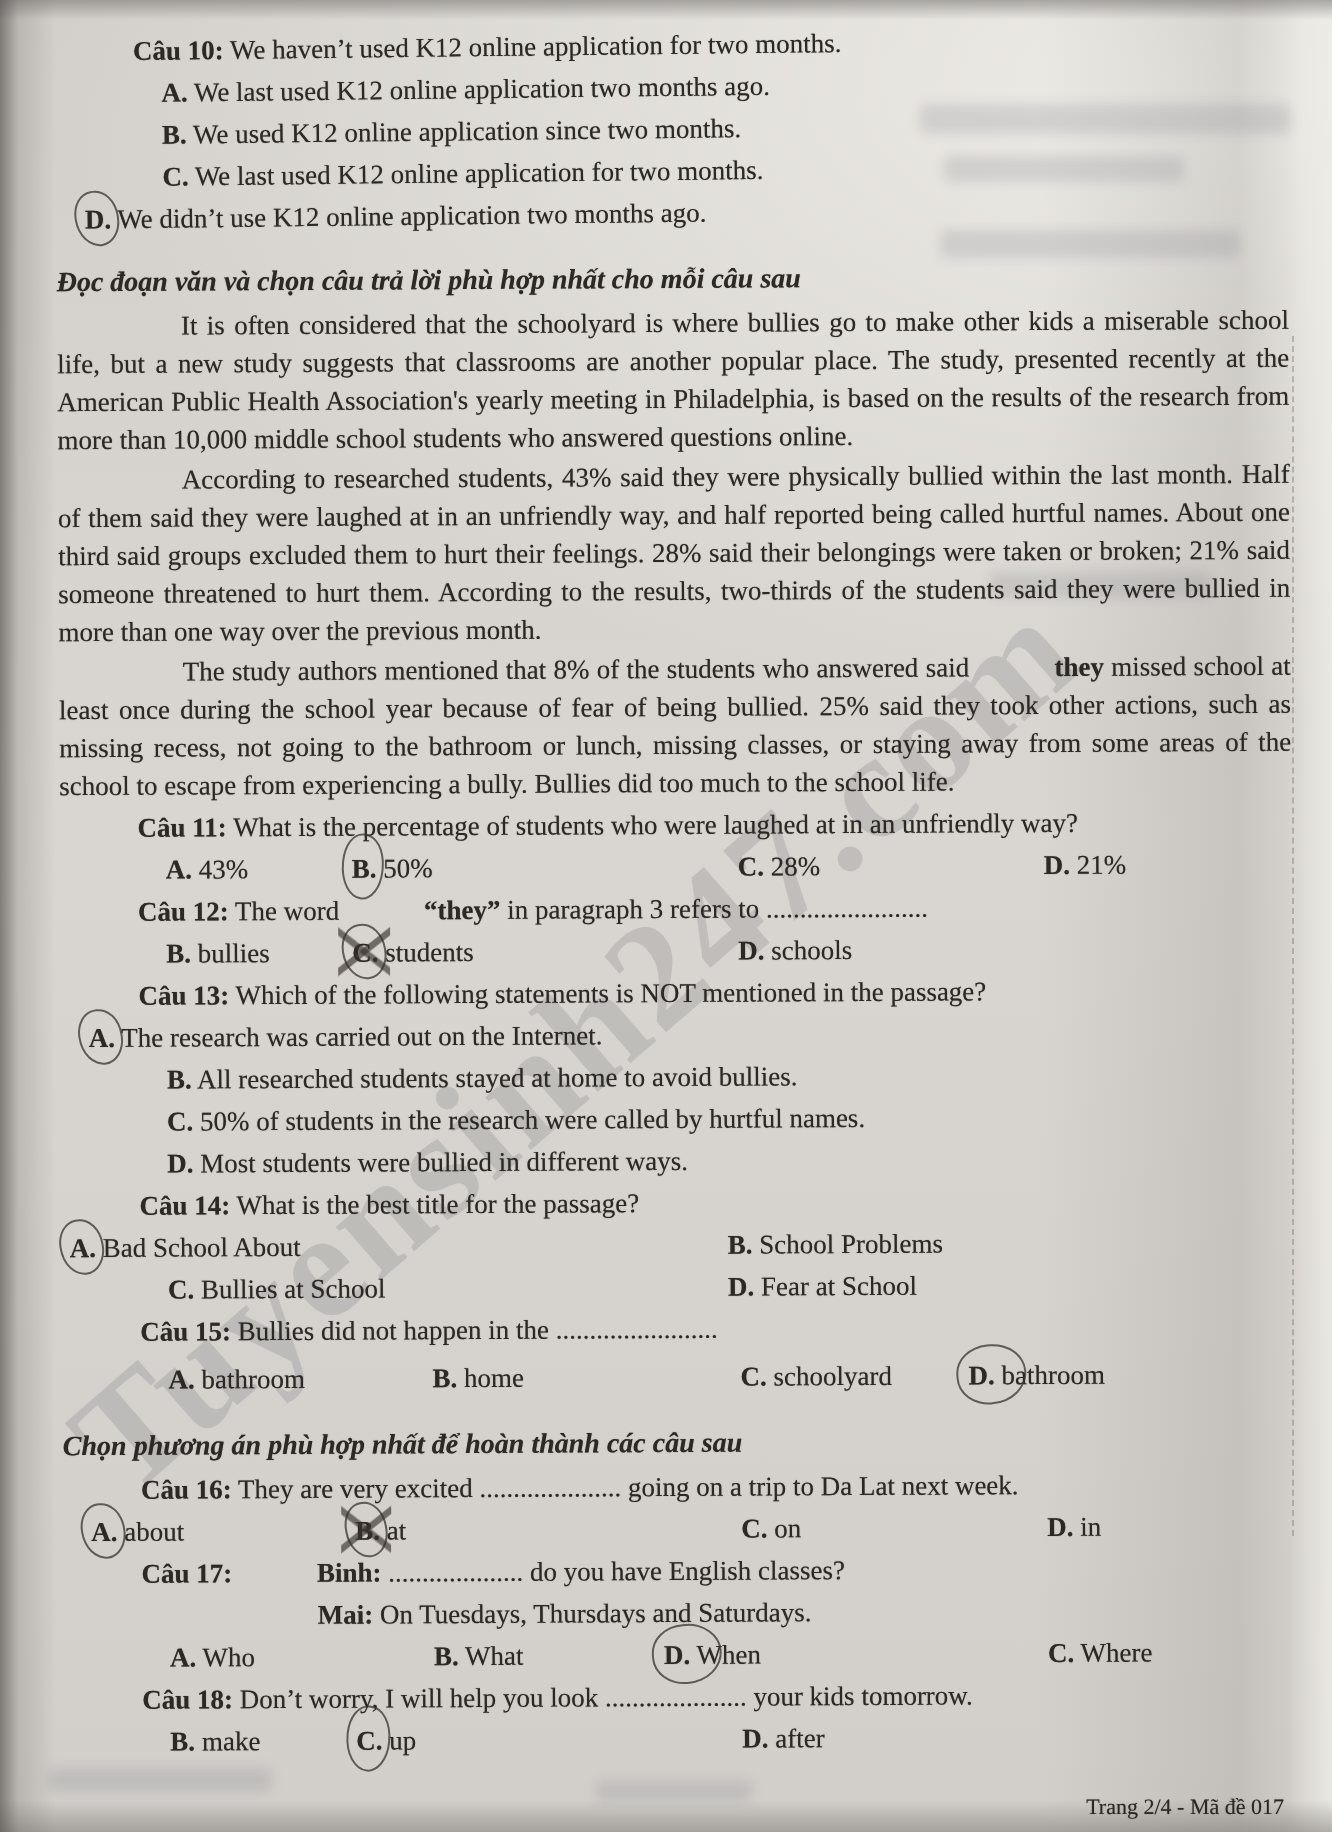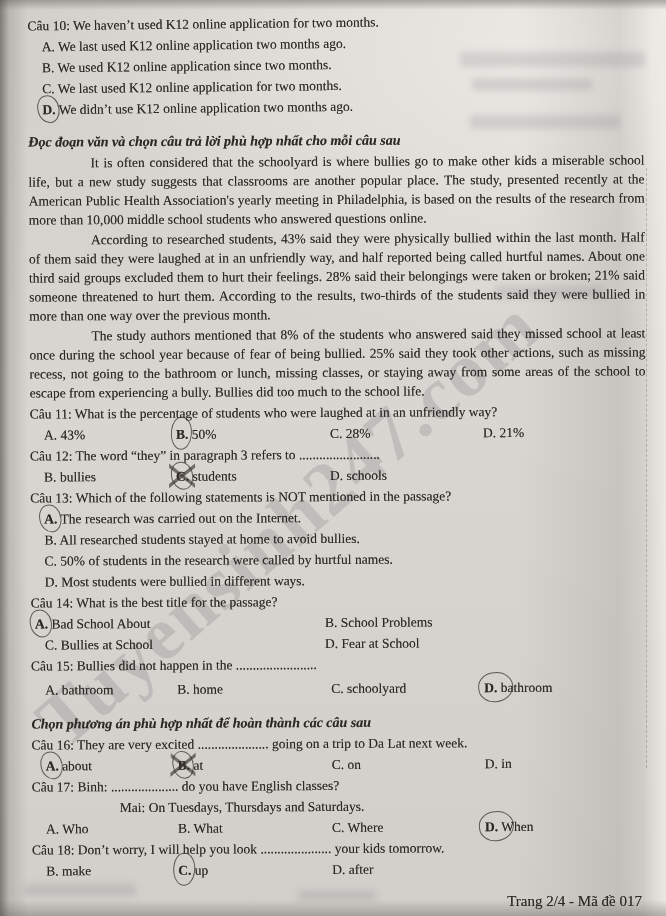--- a/index.html
+++ b/index.html
@@ -14,21 +14,21 @@
       linear-gradient(270deg, rgba(238,236,231,0.85) 0px, rgba(238,236,231,0) 22px),
       linear-gradient(90deg, rgba(0,0,0,0) 78%, rgba(140,137,133,0.22) 93%, rgba(0,0,0,0) 98%),
       radial-gradient(900px 520px at 88% 4%, rgba(240,238,233,0.9), rgba(240,238,233,0) 62%),
       linear-gradient(180deg,#d3d0cb 0%,#d9d6d1 45%,#d2cfca 100%);
   }
   .content{
     position:absolute;inset:0;padding:12px 20px 0 30px;box-sizing:border-box;
     font-size:13.5px;line-height:21px;transform:rotate(-0.3deg);
     text-shadow:0 0 0.5px rgba(46,42,38,0.55);
   }
-  .qnum,.b{font-weight:normal;}
+  .qnum,.b{font-weight:bold;margin-left:39px;}
   .qline{line-height:21px;}
   .opts-col{padding-left:14px;}
   .opt-line{line-height:21px;}
   .optrow{display:grid;grid-template-columns:132px 154px 153px 1fr;padding-left:14px;line-height:21px;}
   .optrow2{display:grid;grid-template-columns:290px 1fr;padding-left:4px;line-height:21px;}
   .q10block{transform:rotate(-0.35deg);}
   .sec{font-weight:bold;font-style:italic;font-size:14px;margin-top:14px;line-height:20px;}
   .para{margin:1px 0;text-align:justify;text-indent:62px;line-height:19px;}
   .mai{padding-left:88px;line-height:21px;}
   
@@ -52,21 +52,21 @@
     font-size:76px;font-weight:bold;letter-spacing:2px;
     color:rgba(128,128,134,0.28);white-space:nowrap;pointer-events:none;
     font-family:"Liberation Serif","DejaVu Serif",serif;
   }
   .crease{
     position:absolute;top:168px;right:19px;height:600px;width:0;
     border-left:1px dashed rgba(90,88,85,0.32);
   }
   .bleed{position:absolute;background:rgba(122,118,128,0.20);filter:blur(3px);border-radius:3px;}
   .footer{
-    position:absolute;right:24px;bottom:6px;font-size:15px;
+    position:absolute;right:24px;bottom:6px;font-size:11px;
     font-family:"Liberation Serif","DejaVu Serif",serif;color:#2c2824;
     text-shadow:0 0 0.5px rgba(46,42,38,0.55);
   }
 </style>
 </head>
 <body>
 
 <div class="page">
 
   <div class="watermark">Tuyensinh247.com</div>
@@ -185,22 +185,22 @@
       <div class="qline">
         <span class="qnum">Câu 17:</span>
         <span class="b">Binh:</span><span> .................... do you have English classes?</span>
       </div>
       <div class="mai">
         <span class="b">Mai:</span><span> On Tuesdays, Thursdays and Saturdays.</span>
       </div>
       <div class="optrow">
         <span><span class="b">A.</span> <span>Who</span></span>
         <span><span class="b">B.</span> <span>What</span></span>
+        <span><span class="mk circled big">D.</span> <span>When</span></span>
         <span><span class="b">C.</span> <span>Where</span></span>
-        <span><span class="mk circled big">D.</span> <span>When</span></span>
       </div>
     </div>
 
     <div>
       <div class="qline">
         <span class="qnum">Câu 18:</span>
         <span>Don’t worry, I will help you look ..................... your kids tomorrow.</span>
       </div>
       <div class="optrow">
         <span><span class="b">B.</span> <span>make</span></span>

